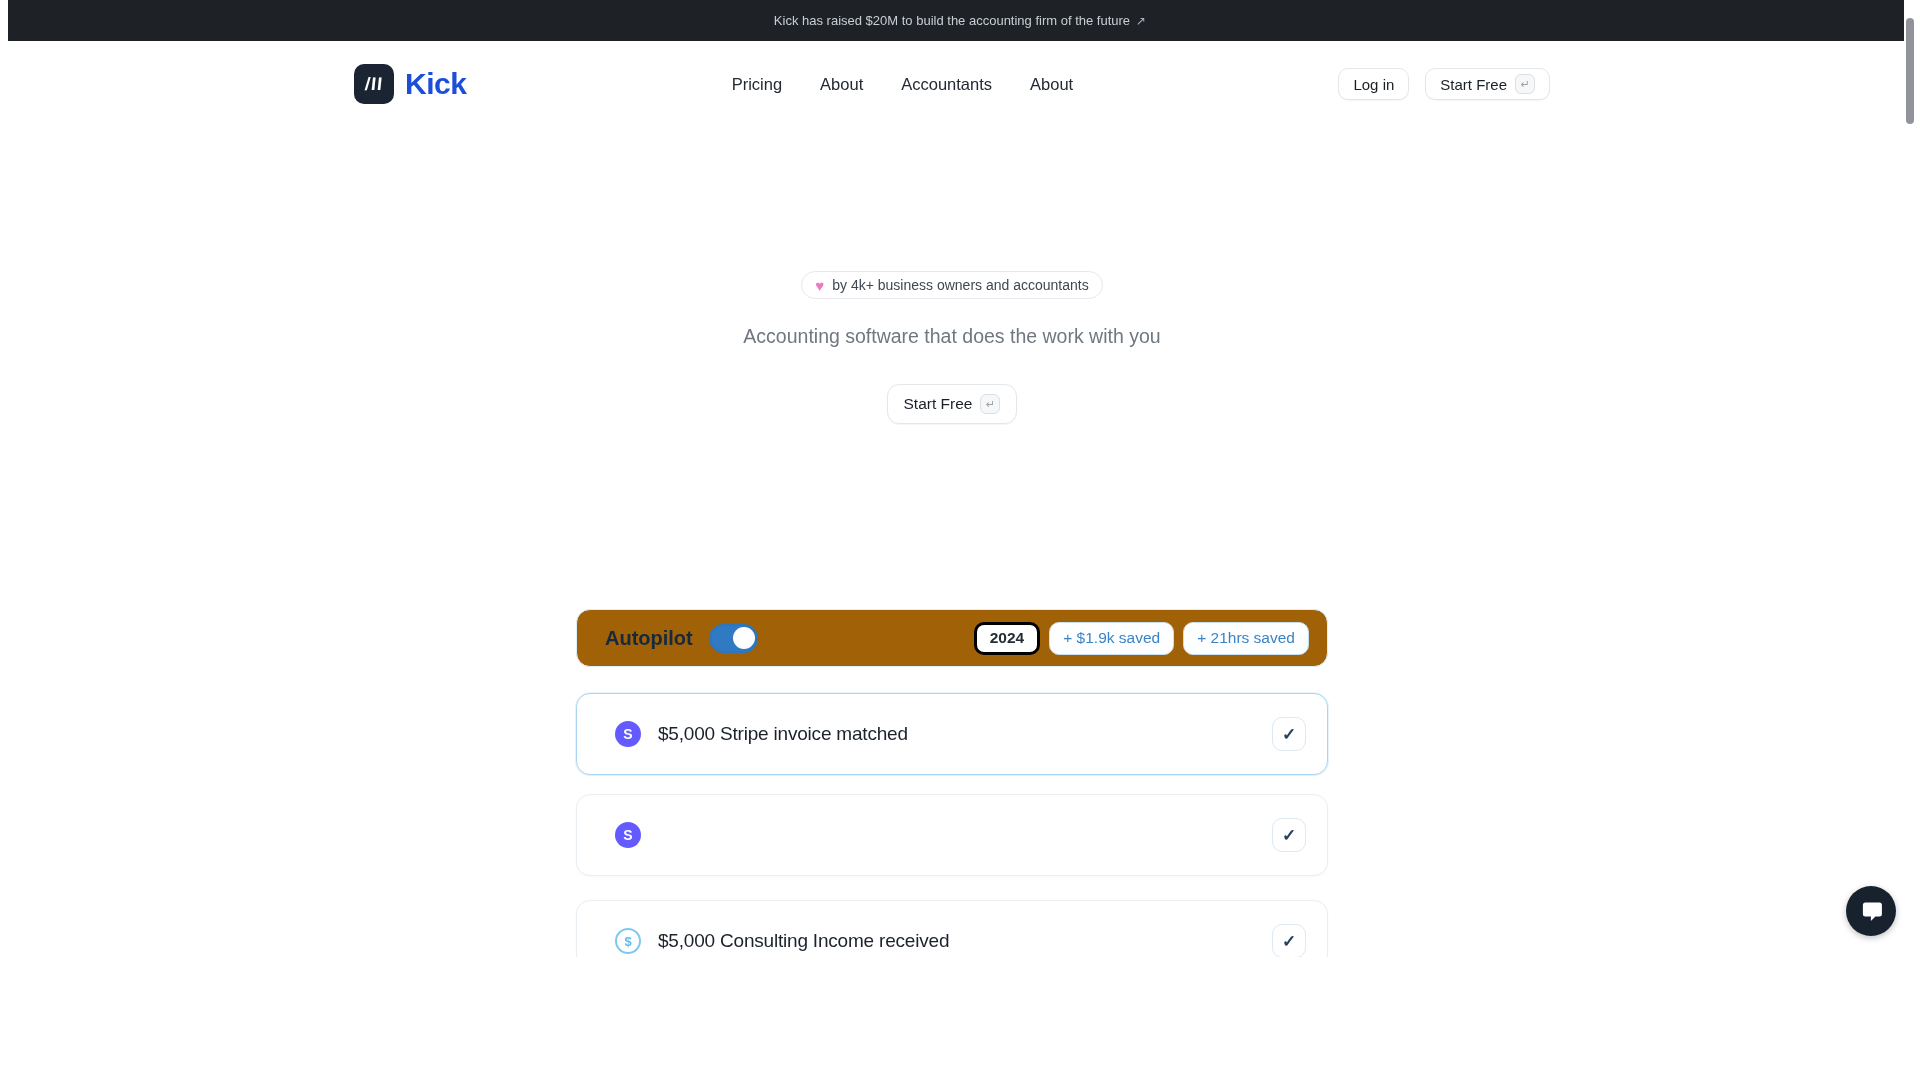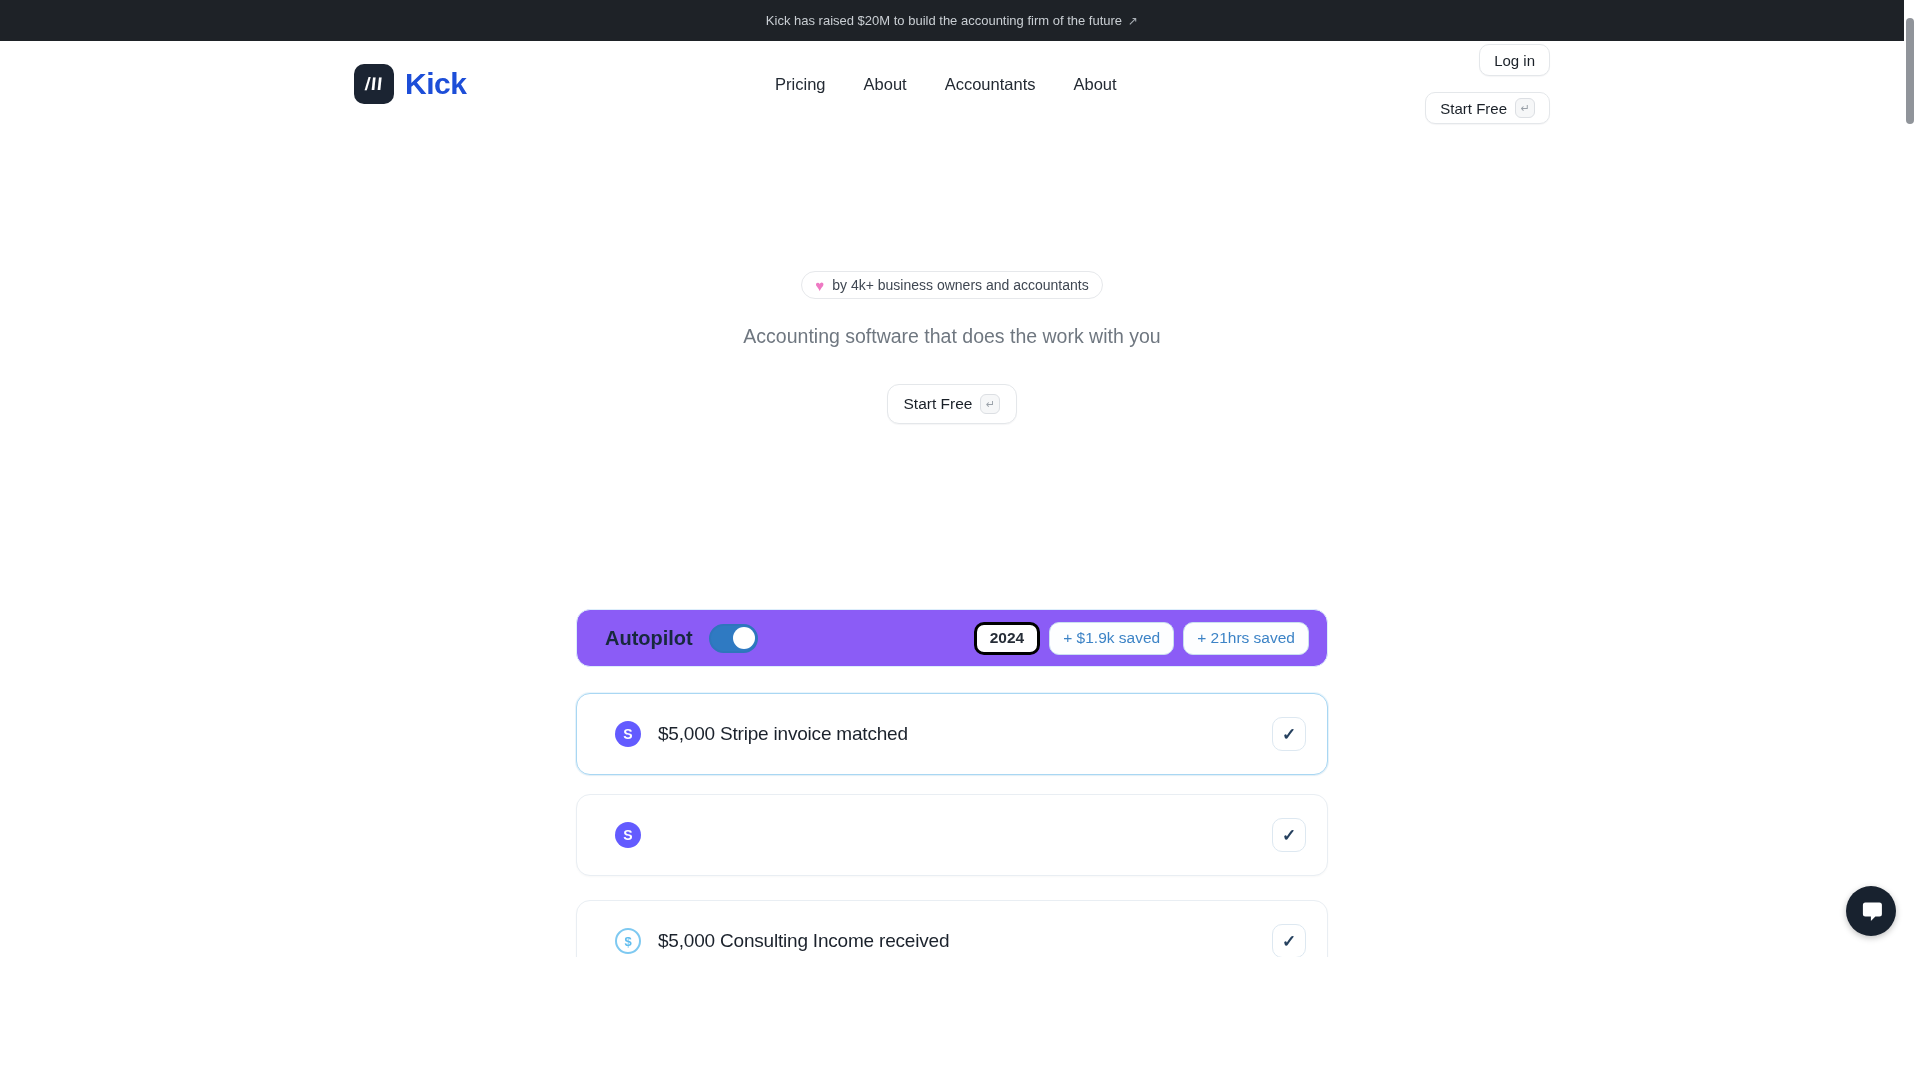--- a/index.html
+++ b/index.html
@@ -4,21 +4,21 @@
 <style>
   * { margin:0; padding:0; box-sizing:border-box; }
   html,body { width:1920px; height:1080px; }
   body {
     position:relative; overflow:hidden; background:#ffffff;
     font-family:"Liberation Sans","DejaVu Sans",sans-serif; color:#1b222c;
   }
 
   
   .banner {
-    position:absolute; top:0; left:0; width:1904px; height:41px;
+    position:absolute; top:0; left:8px; width:1904px; height:41px;
     background:#1e2227; display:flex; align-items:center; justify-content:center;
     gap:6px; color:#c9ced3; font-size:13px; cursor:pointer;
   }
   .banner .arrow { color:#aab0b6; font-size:12px; }
 
   
   .header {
     position:absolute; top:41px; left:0; width:1904px; height:86px; background:#fff;
   }
   .header-inner {
@@ -31,21 +31,21 @@
     display:flex; align-items:center; justify-content:center;
     color:#fff; font-weight:800; font-size:18px; letter-spacing:1px;
     transform:skewX(0deg);
   }
   .logo-box span { display:inline-block; transform:skewX(-6deg); }
   .brand-name { font-size:30px; font-weight:700; color:#1d4ed8; letter-spacing:-0.5px; }
 
   .nav { display:flex; align-items:center; gap:38px; }
   .nav a { font-size:16.5px; color:#232a33; text-decoration:none; cursor:pointer; }
 
-  .header-actions { display:flex; align-items:flex-end; gap:16px;flex-direction:column; }
+  .header-actions { display:flex; align-items:flex-start; gap:16px; }
   .btn {
     display:inline-flex; align-items:center; gap:8px; background:#fff;
     border:1px solid #e4e7ea; border-radius:10px; height:32px; padding:0 14px;
     font-size:15px; font-weight:500; color:#1a2028; cursor:pointer;
     box-shadow:0 1px 1px rgba(16,24,40,0.04);
   }
   .key-cap {
     width:20px; height:20px; border:1px solid #dcdfe3; background:#f6f7f8;
     border-radius:6px; display:flex; align-items:center; justify-content:center;
     font-size:11px; color:#9aa1a9;
@@ -69,21 +69,21 @@
   }
   .hero-sub { margin-top:26px; font-size:19.5px; color:#6f7780; }
   .hero-cta {
     margin-top:36px; height:40px; padding:0 16px; border-radius:12px;
     font-size:15.5px;
   }
 
   
   .demo { position:absolute; top:609px; left:576px; width:752px; }
   .autopilot-bar {
-    height:58px; border-radius:14px; background:#8b5cf6; border:1px solid #ddeefb;
+    height:58px; border-radius:14px; background:#a16207; border:1px solid #ddeefb;
     display:flex; align-items:center; padding:0 18px 0 28px;
   }
   .autopilot-label { font-size:20px; font-weight:700; color:#17293d; margin-right:16px; }
   .toggle {
     width:49px; height:29px; border-radius:999px; background:#2f7ac2;
     border:2.5px solid #2e76bc; position:relative; cursor:pointer;
   }
   .toggle-knob {
     position:absolute; right:1px; top:1px; width:22px; height:22px;
     border-radius:50%; background:#fff;

